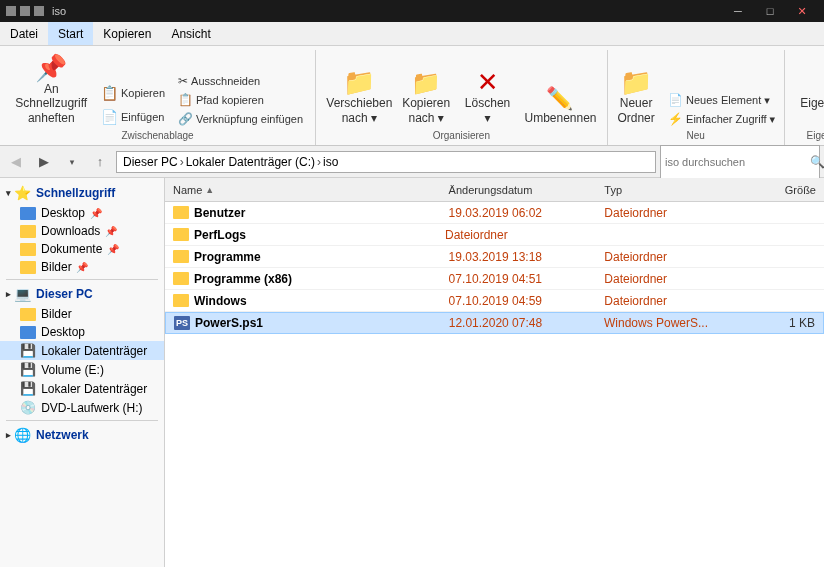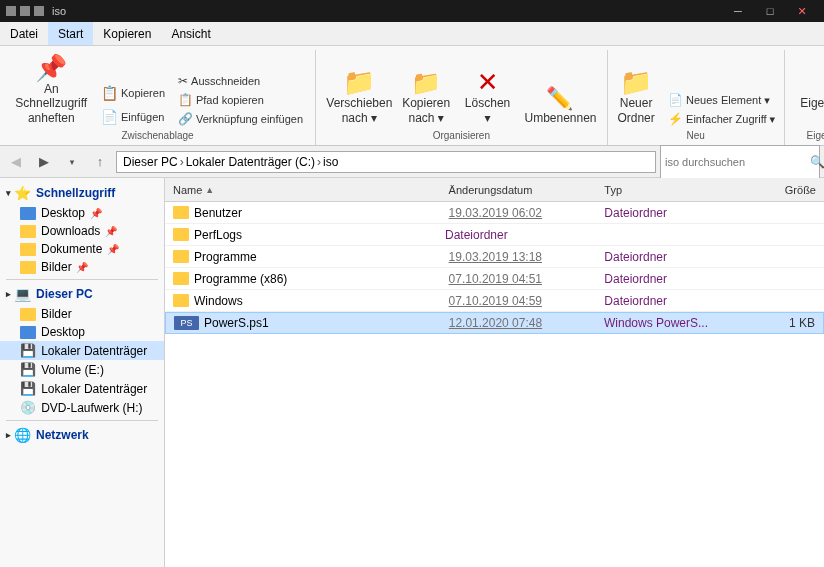--- a/index.html
+++ b/index.html
@@ -188,23 +188,23 @@
     .file-col-size { width: 80px; text-align: right; padding-right: 8px; cursor: pointer; }
     .file-col-header-sort { font-size: 9px; color: #666; }
 
     .file-row {
       display: flex; align-items: center;
       height: 22px;
       border-bottom: 1px solid #f0f0f0;
       font-size: 12px;
     }
     .file-row.selected { background: #cce4ff; border: 1px solid #99ccff; }
-    .file-name-cell { width: 280px; padding-left: 8px; display: flex; align-items: center; gap: 5px; overflow: hidden; }
-    .file-date-cell { width: 160px; padding-left: 4px; color: #737373; text-decoration: underline; }
-    .file-type-cell { width: 140px; color: #701a75; }
+    .file-name-cell { width: 280px; padding-left: 8px; display: flex; align-items: center; gap: 5px; overflow: hidden; font-weight: bold; }
+    .file-date-cell { width: 160px; padding-left: 4px; color: #c2410c; }
+    .file-type-cell { width: 140px; color: #c2410c; }
     .file-size-cell { width: 80px; text-align: right; padding-right: 8px; color: #333; }
 
     
     .status-bar {
       background: #f0f0f0;
       height: 20px;
       border-top: 1px solid #d0d0d0;
       display: flex; align-items: center;
       padding: 0 8px;
       font-size: 11px; color: #333;
@@ -483,21 +483,21 @@
         <span style="display:inline-block; width:16px; height:13px; background:#ffcc44; border-radius:1px; flex-shrink:0;"></span>
         <span>Windows</span>
       </div>
       <div class="file-date-cell"><span>07.10.2019 04:59</span></div>
       <div class="file-type-cell"><span>Dateiordner</span></div>
       <div class="file-size-cell"><span></span></div>
     </div>
 
     <div class="file-row selected">
       <div class="file-name-cell">
-        <span style="display:inline-block; width:25px; height:14px; background:#4466aa; border-radius:1px; flex-shrink:0; font-size:9px; color:white; text-align:center; line-height:14px;">PS</span>
+        <span style="display:inline-block; width:16px; height:14px; background:#4466aa; border-radius:1px; flex-shrink:0; font-size:9px; color:white; text-align:center; line-height:14px;">PS</span>
         <span>PowerS.ps1</span>
       </div>
       <div class="file-date-cell"><span>12.01.2020 07:48</span></div>
       <div class="file-type-cell"><span>Windows PowerS...</span></div>
       <div class="file-size-cell"><span>1 KB</span></div>
     </div>
   </div>
 </div>
 
 <div class="status-bar">

